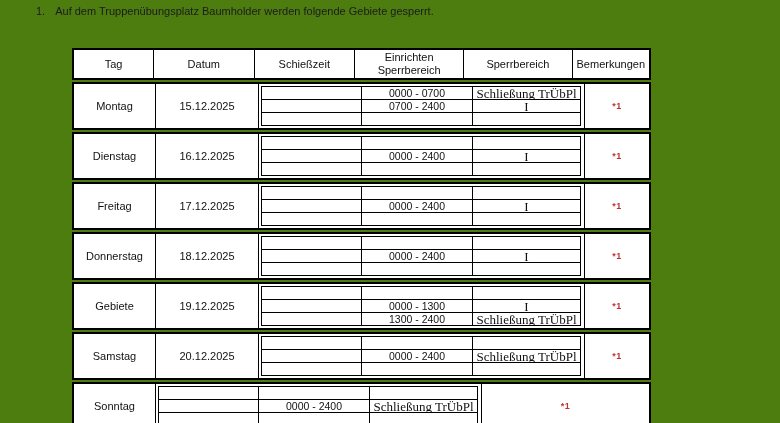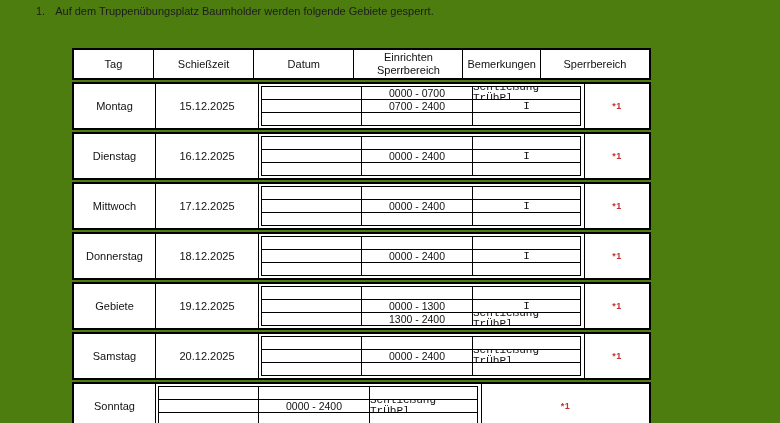--- a/index.html
+++ b/index.html
@@ -103,21 +103,21 @@
     box-sizing: border-box;
     display: flex;
     align-items: center;
     justify-content: center;
     overflow: hidden;
     font-size: 10.5px;
     line-height: 1;
   }
   .sc-schiess { width: 100px; border-right: 1px solid #000; }
   .sc-einr    { width: 111px; border-right: 1px solid #000; }
-  .sc-sperr   { flex: 1; font-family: Liberation Mono, monospace; font-size: 11px; }
+  .sc-sperr   { flex: 1; font-family: Liberation Serif, serif; font-size: 13px; }
 
   .remark {
     color: var(--remark-red, #bf3231);
     font-size: 9px;
     font-weight: bold;
     letter-spacing: 0.5px;
   }
 </style>
 </head>
 <body>
@@ -125,25 +125,25 @@
 <div class="page">
 
   <div class="doc-title">
     <span class="title-num">1.</span><span class="title-text">Auf dem Truppenübungsplatz Baumholder werden folgende Gebiete gesperrt.</span>
   </div>
 
   <div class="schedule-table">
 
     <div class="header-row">
       <div class="hcell col-tag">Tag</div>
+      <div class="hcell col-datum">Datum</div>
       <div class="hcell col-schiess">Schießzeit</div>
-      <div class="hcell col-datum">Datum</div>
       <div class="hcell col-einr">Einrichten Sperrbereich</div>
+      <div class="hcell col-sperr">Sperrbereich</div>
       <div class="hcell col-bem">Bemerkungen</div>
-      <div class="hcell col-sperr">Sperrbereich</div>
     </div>
 
     <div id="rows">
   <div class="day-row">
     <div class="cell col-tag">
       <span>Montag</span>
     </div>
     <div class="cell col-datum">
       <span>15.12.2025</span>
     </div>
@@ -197,21 +197,21 @@
         </div>
       </div>
     </div>
     <div class="cell col-bem">
       <span class="remark">*1</span>
     </div>
   </div>
 
   <div class="day-row">
     <div class="cell col-tag">
-      <span>Mittwoch</span>
+      <span>Freitag</span>
     </div>
     <div class="cell col-datum">
       <span>17.12.2025</span>
     </div>
     <div class="col-middle">
       <div class="subtable">
         <div class="subrow">
           <div class="scell sc-schiess"></div>
           <div class="scell sc-einr"></div>
           <div class="scell sc-sperr"></div>

